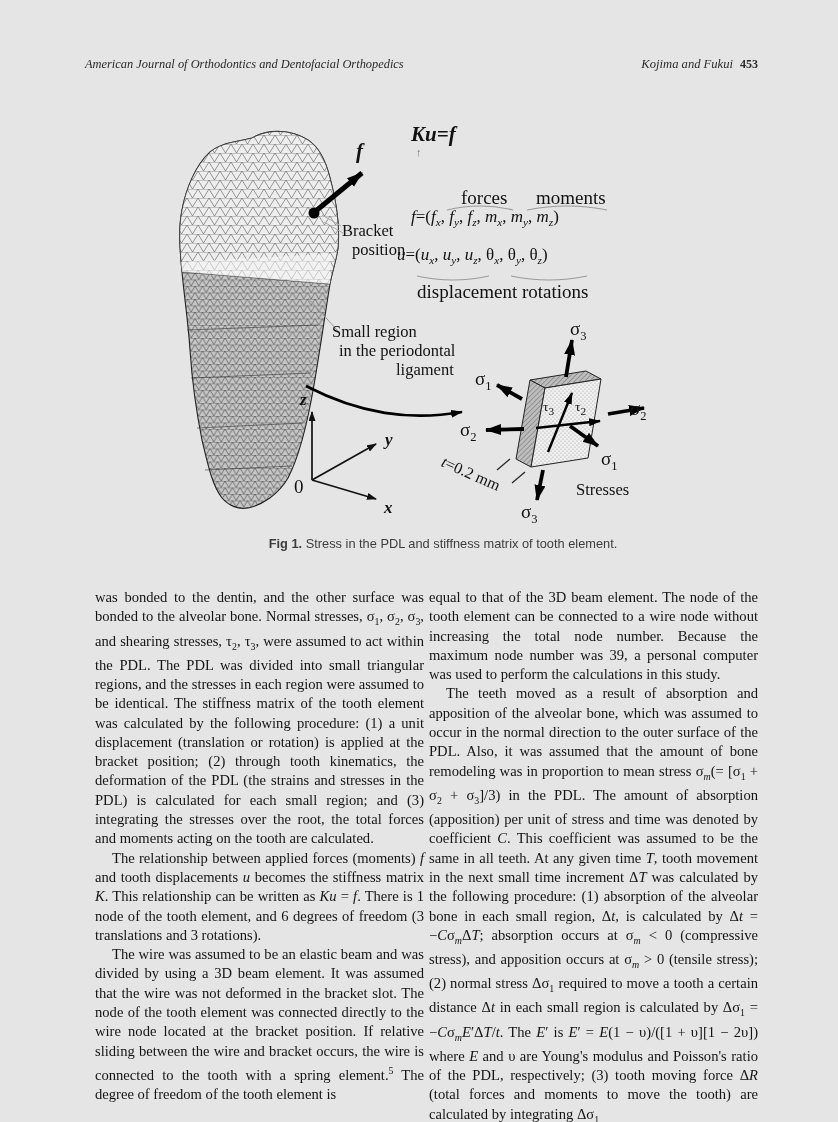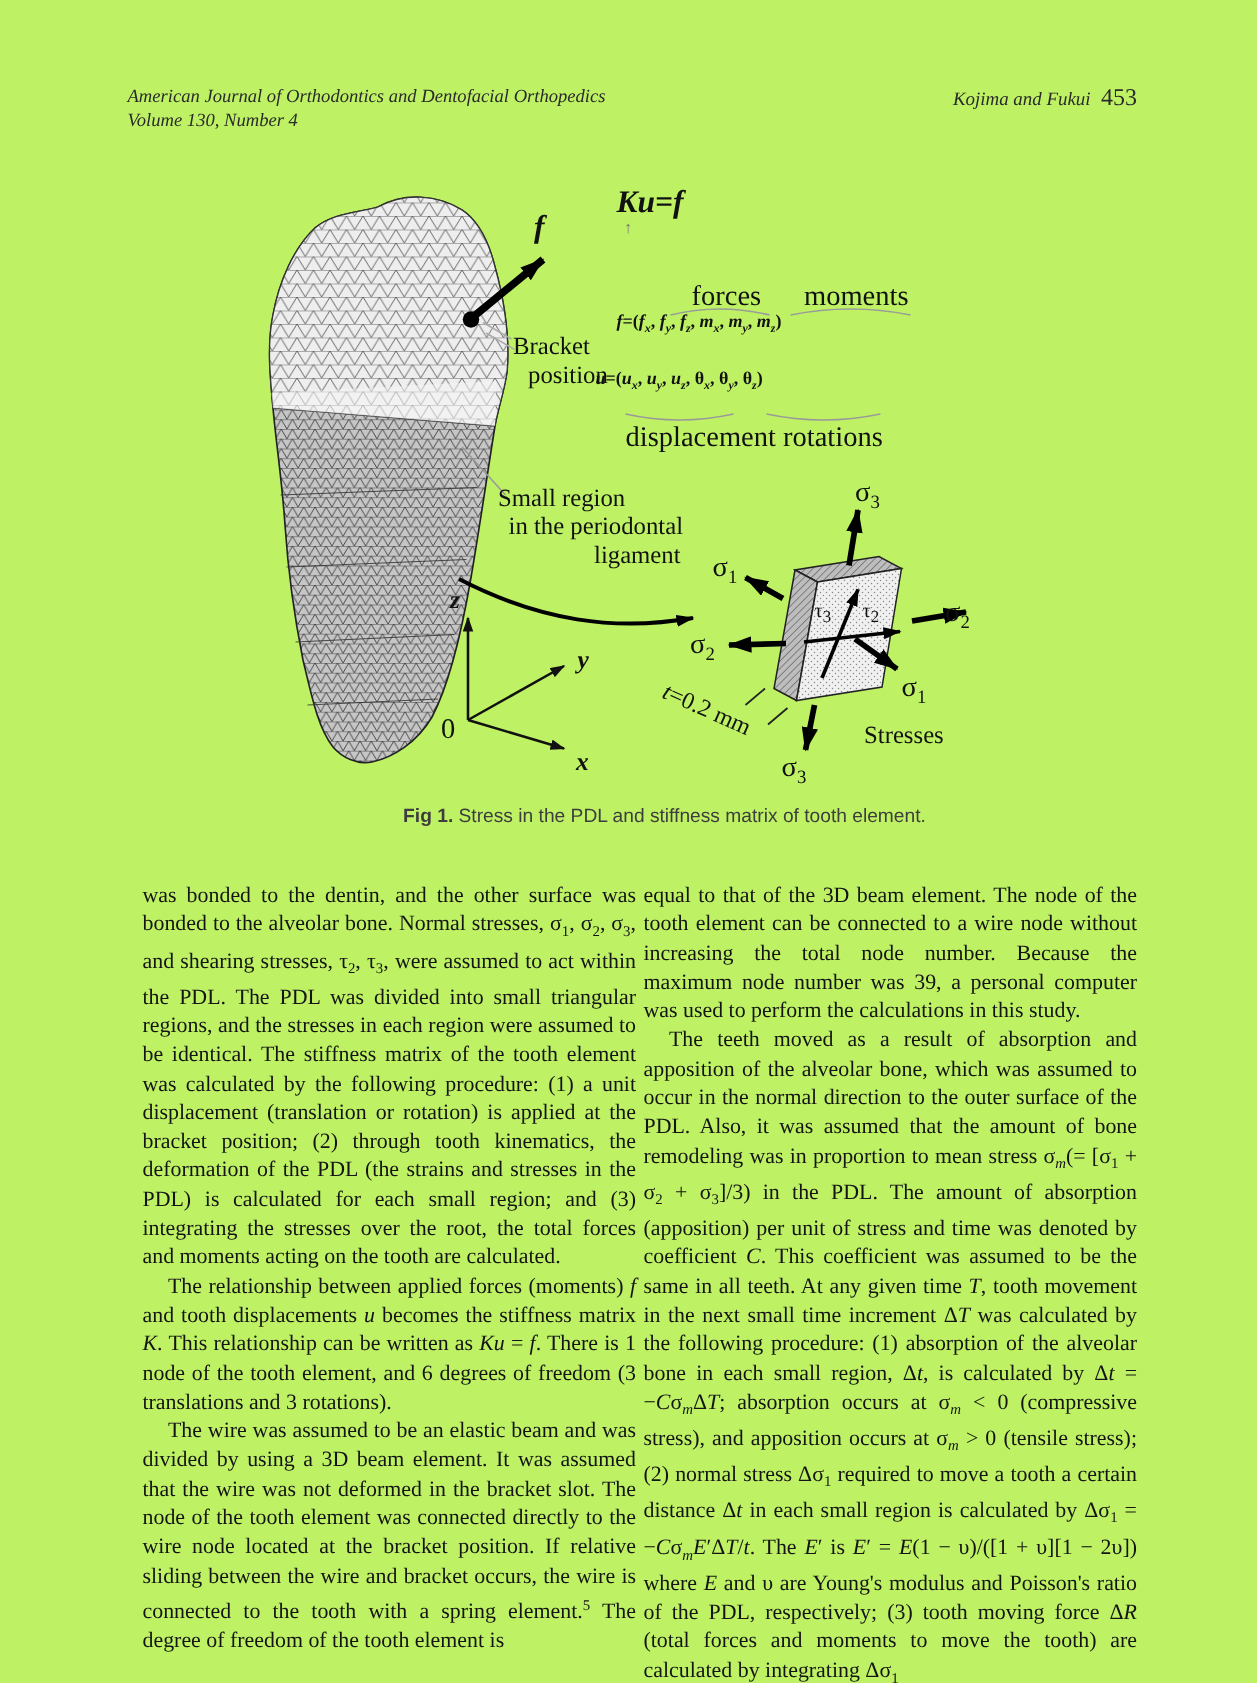--- a/index.html
+++ b/index.html
@@ -1,38 +1,38 @@
 <!DOCTYPE html>
 <html><head>
 <meta charset="utf-8">
 <style>
   * { margin:0; padding:0; box-sizing:border-box; }
   html,body { background:#ffffff; }
   .page {
-    position:relative; width:838px; height:1122px; background:#bef264;
+    position:relative; width:838px; height:1122px; background:#e5e5e5;
     font-family:"Liberation Serif", serif; color:#1b1b1b; overflow:hidden;
   }
   
   .hdr-left {
     position:absolute; left:85px; top:57px; font-style:italic;
     font-size:12.4px; line-height:15.5px; color:#2a2a2a;
   }
   .hdr-right {
     position:absolute; right:80px; top:57px; font-size:12.6px; color:#2a2a2a;
     white-space:nowrap;
   }
   .hdr-right .authors { font-style:italic; }
-  .hdr-right .pageno  { font-weight:normal; font-size:16px; margin-left:7px; }
+  .hdr-right .pageno  { font-weight:bold; font-size:12px; margin-left:7px; }
   
   .fig-art { position:absolute; left:0; top:0; }
   .flbl { position:absolute; white-space:nowrap; color:#111; }
   .f-big   { font-size:21px; font-weight:bold; font-style:italic; }
   .f-note  { font-size:16.5px; }
   .f-small { font-size:19px; }
-  .f-eq    { font-size:12px;font-weight:bold; }
+  .f-eq    { font-size:17px; }
   .f-eq sub, .f-small sub { font-size:66%; }
   .f-axis  { font-size:17px; font-weight:bold; font-style:italic; }
   .f-ptr   { font-size:11px; color:#777; }
   .rot     { transform:rotate(24deg); transform-origin:left top; font-size:16px; }
   .caption {
     position:absolute; left:0; right:0; top:536px; text-align:center;
     font-family:"Liberation Sans", sans-serif; font-size:12.8px; color:#3d3d3d;
   }
   .caption b { font-weight:bold;padding-left:48px; }
   
@@ -46,21 +46,20 @@
   .col sub { font-size:68%; }
   .col sup { font-size:68%; }
 </style>
 </head>
 <body>
 
 <div class="page">
 
   <div class="hdr-left">
     <div>American Journal of Orthodontics and Dentofacial Orthopedics</div>
-    <div>Volume 130, Number 4</div>
   </div>
   <div class="hdr-right">
     <span class="authors">Kojima and Fukui</span><span class="pageno">453</span>
   </div>
 
   <svg class="fig-art" width="838" height="575" viewBox="0 0 838 575">
     <defs>
       <pattern id="meshFine" width="7.5" height="6.5" patternUnits="userSpaceOnUse">
         <rect width="7.5" height="6.5" fill="#c6c6c6"></rect>
         <path d="M0,0 H7.5 M0,0 L3.75,6.5 L7.5,0" stroke="#2e2e2e" stroke-width="0.55" fill="none"></path>

